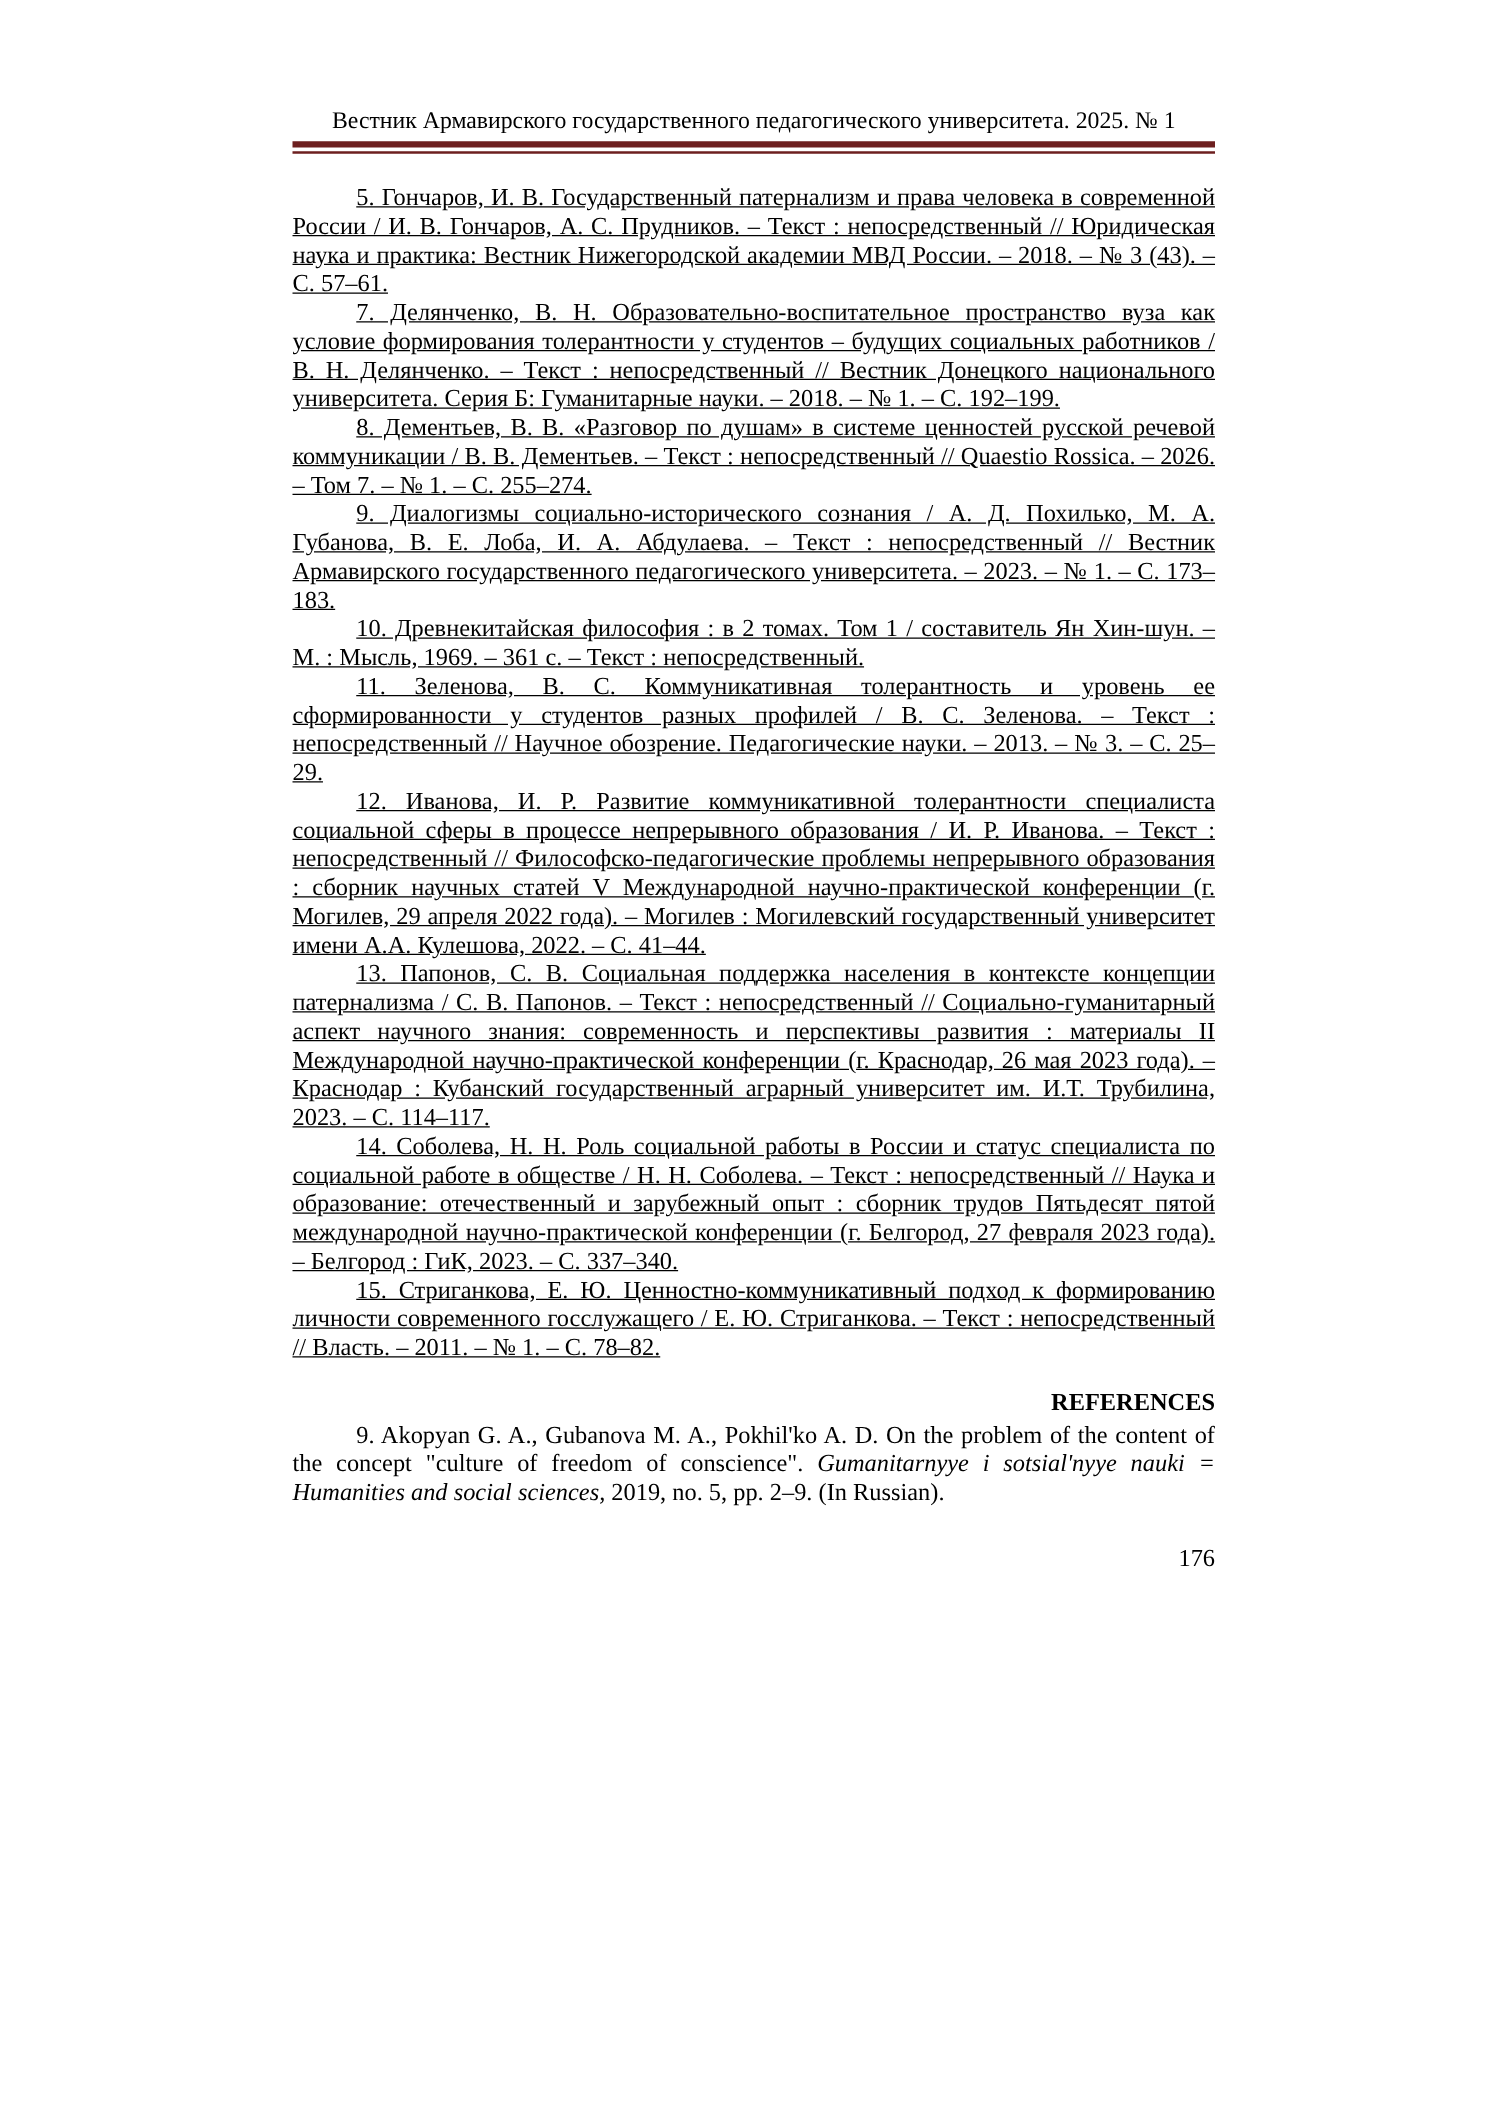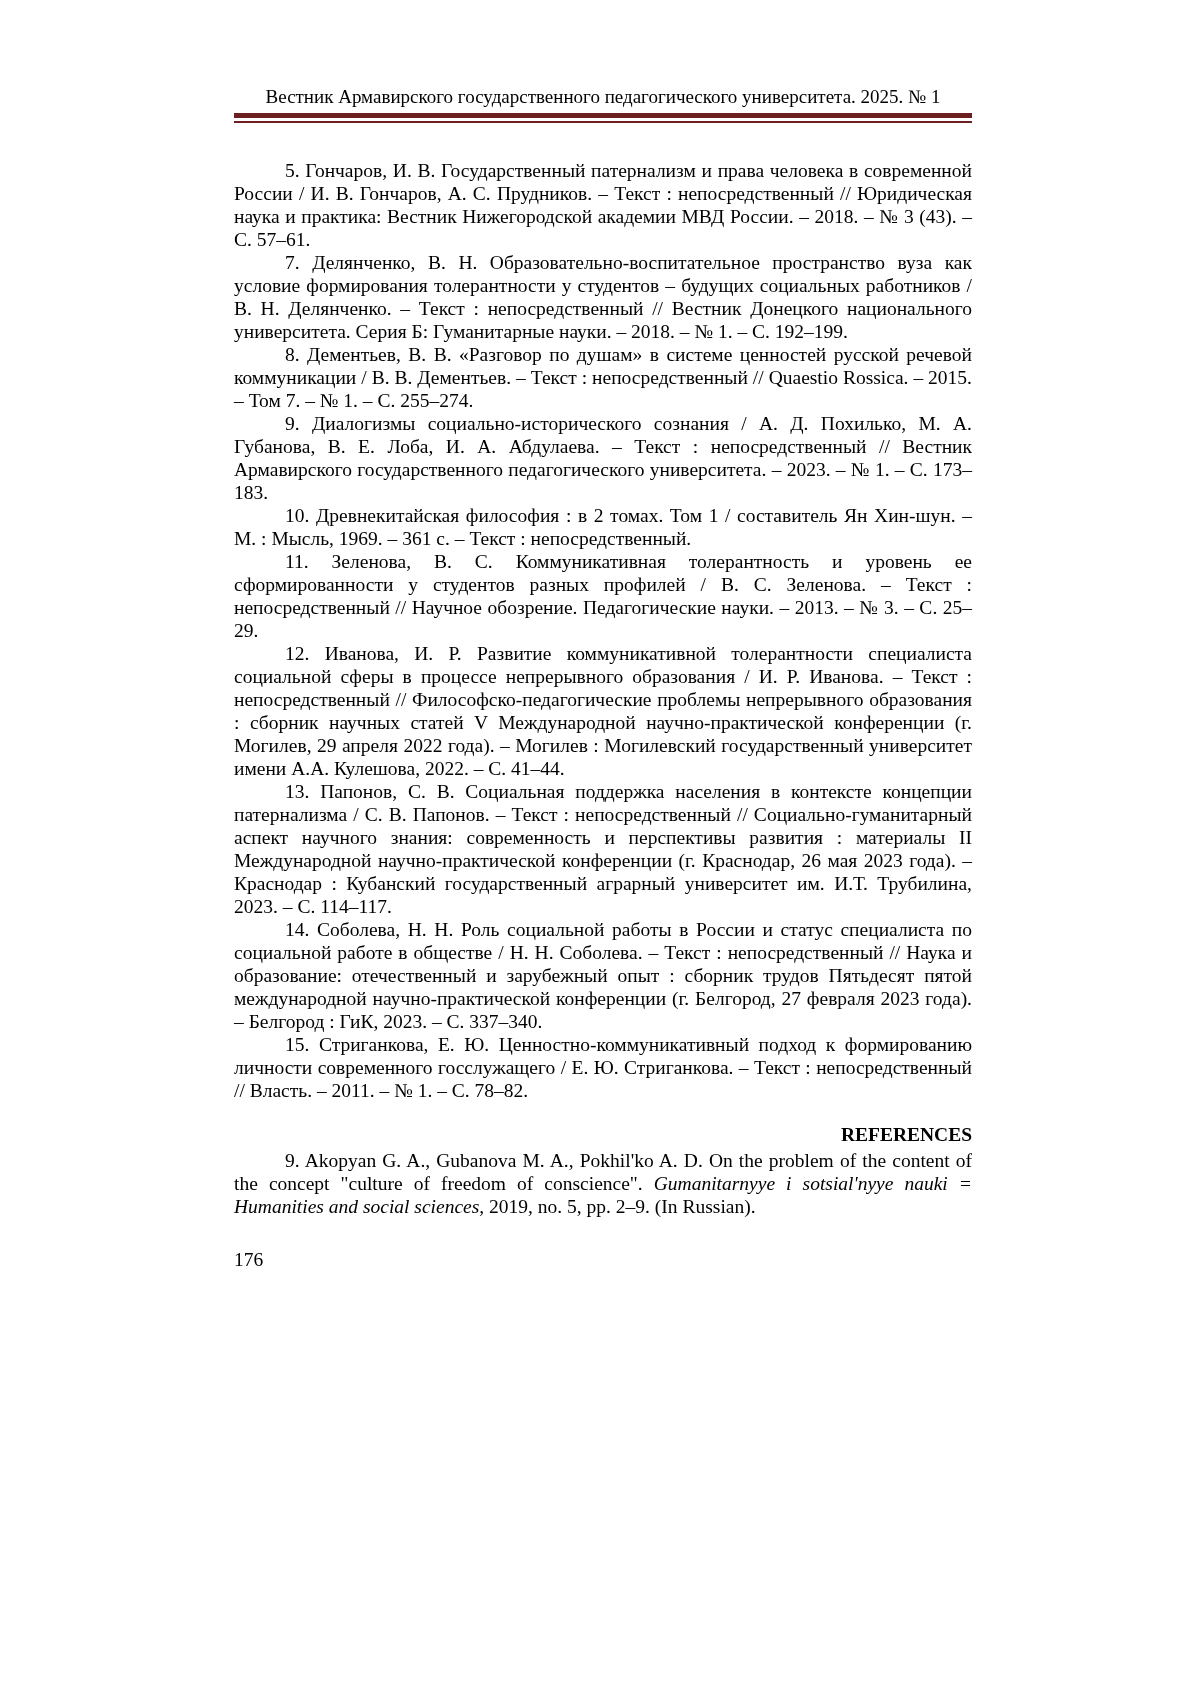--- a/index.html
+++ b/index.html
@@ -29,57 +29,58 @@
     line-height: 22px;
     white-space: nowrap;
   }
   .double-rule {
     margin-top: 5px;
     height: 3px;
     border-top: 5px solid #6d1f1f;
     border-bottom: 2px solid #6d1f1f;
   }
   .ref-list {
-    margin-top: 36px;
+    margin-top: 24px;
+    text-decoration: underline;
   }
   p.ref {
     margin: 0;
     text-align: justify;
     text-indent: 51px;
   }
   h2.refs-heading {
     margin: 21px 0 3px 0;
     font-size: 19.5px;
     line-height: 23px;
     font-weight: bold;
     text-align: right;
   }
   p.ref em {
     font-style: italic;
   }
   .page-number {
     margin-top: 30px;
-    text-align: left;
+    text-align: right;
     font-size: 19.5px;
   }
 </style>
 </head>
 <body>
 
 <div class="page">
 
   <header class="journal-header">
     <div class="journal-title">Вестник Армавирского государственного педагогического университета. 2025. № 1</div>
     <div class="double-rule"></div>
   </header>
 
   <main class="ref-list">
     <p class="ref">5.  Гончаров, И. В. Государственный патернализм и права человека в современной России / И. В. Гончаров, А. С. Прудников. – Текст : непосредственный // Юридическая наука и практика: Вестник Нижегородской академии МВД России. – 2018. – № 3 (43). – С. 57–61.</p>
     <p class="ref">7.  Делянченко, В. Н. Образовательно-воспитательное пространство вуза как условие формирования толерантности у студентов – будущих социальных работников / В. Н. Делянченко. – Текст : непосредственный // Вестник Донецкого национального университета. Серия Б: Гуманитарные науки. – 2018. – № 1. – С. 192–199.</p>
-    <p class="ref">8.  Дементьев, В. В. «Разговор по душам» в системе ценностей русской речевой коммуникации / В. В. Дементьев. – Текст : непосредственный // Quaestio Rossica. – 2015. – Том 7. – № 1. – С. 255–274.</p>
+    <p class="ref">8.  Дементьев, В. В. «Разговор по душам» в системе ценностей русской речевой коммуникации / В. В. Дементьев. – Текст : непосредственный // Quaestio Rossica. – 2026. – Том 7. – № 1. – С. 255–274.</p>
     <p class="ref">9.  Диалогизмы социально-исторического сознания / А. Д. Похилько, М. А. Губанова, В. Е. Лоба, И. А. Абдулаева. – Текст : непосредственный // Вестник Армавирского государственного педагогического университета. – 2023. – № 1. – С. 173–183.</p>
     <p class="ref">10.  Древнекитайская философия : в 2 томах. Том 1 / составитель Ян Хин-шун. – М. : Мысль, 1969. – 361 с. – Текст : непосредственный.</p>
     <p class="ref">11.  Зеленова, В. С. Коммуникативная толерантность и уровень ее сформированности у студентов разных профилей / В. С. Зеленова. – Текст : непосредственный // Научное обозрение. Педагогические науки. – 2013. – № 3. – С. 25–29.</p>
     <p class="ref">12.  Иванова, И. Р. Развитие коммуникативной толерантности специалиста социальной сферы в процессе непрерывного образования / И. Р. Иванова. – Текст : непосредственный // Философско-педагогические проблемы непрерывного образования : сборник научных статей V Международной научно-практической конференции (г. Могилев, 29 апреля 2022 года). – Могилев : Могилевский государственный университет имени А.А. Кулешова, 2022. – С. 41–44.</p>
     <p class="ref">13.  Папонов, С. В. Социальная поддержка населения в контексте концепции патернализма / С. В. Папонов. – Текст : непосредственный // Социально-гуманитарный аспект научного знания: современность и перспективы развития : материалы II Международной научно-практической конференции (г. Краснодар, 26 мая 2023 года). – Краснодар : Кубанский государственный аграрный университет им. И.Т. Трубилина, 2023. – С. 114–117.</p>
     <p class="ref">14.  Соболева, Н. Н. Роль социальной работы в России и статус специалиста по социальной работе в обществе / Н. Н. Соболева. – Текст : непосредственный // Наука и образование: отечественный и зарубежный опыт : сборник трудов Пятьдесят пятой международной научно-практической конференции (г. Белгород, 27 февраля 2023 года). – Белгород : ГиК, 2023. – С. 337–340.</p>
     <p class="ref">15.  Стриганкова, Е. Ю. Ценностно-коммуникативный подход к формированию личности современного госслужащего / Е. Ю. Стриганкова. – Текст : непосредственный // Власть. – 2011. – № 1. – С. 78–82.</p>
   </main>
 
   <h2 class="refs-heading">REFERENCES</h2>

